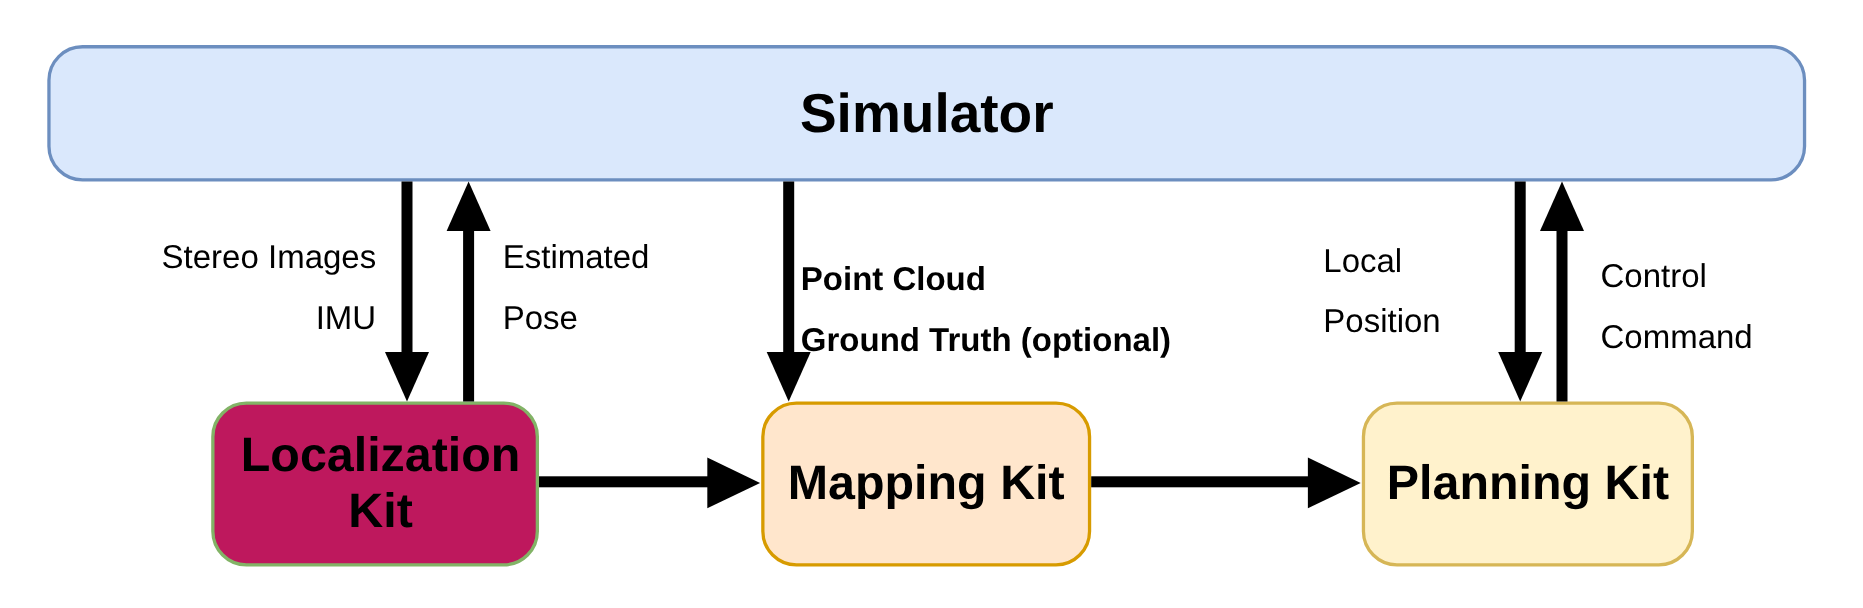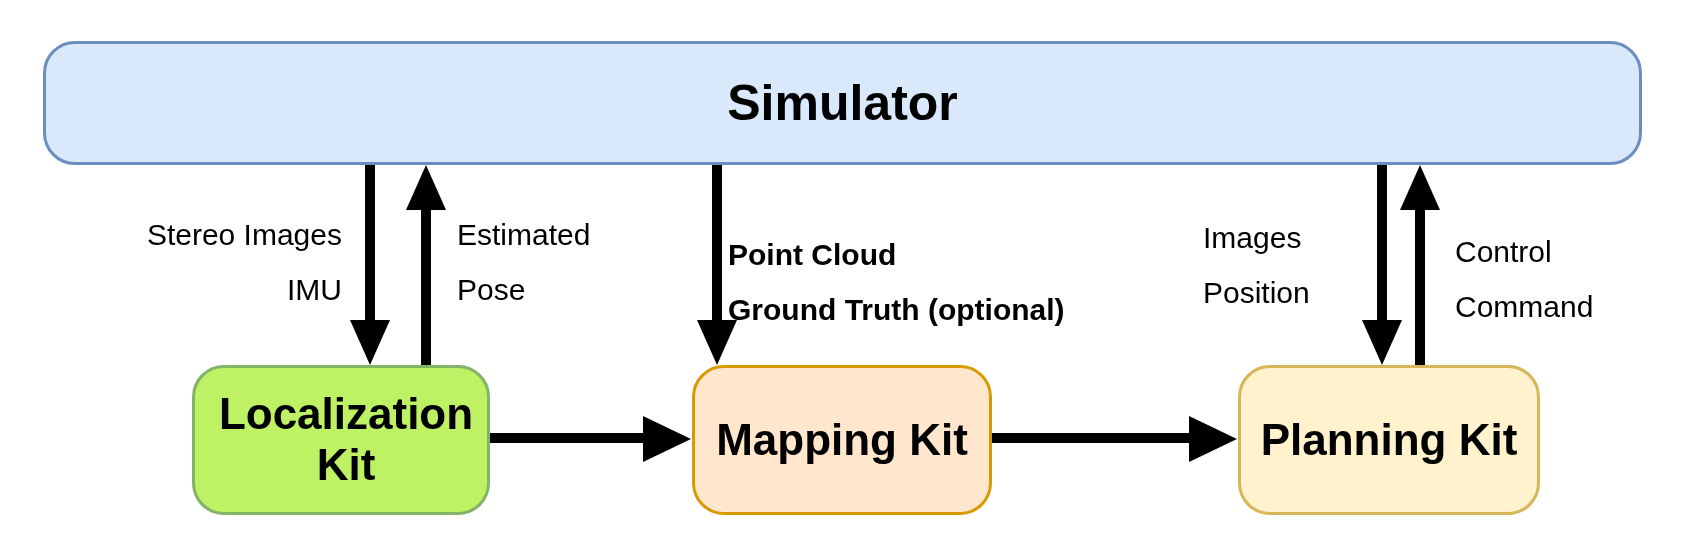--- a/index.html
+++ b/index.html
@@ -80,39 +80,39 @@
 </style>
 </head>
 <body>
 
 <div class="canvas">
 
   <div class="node node-simulator" style="background: rgb(218, 232, 252); border-color: rgb(108, 142, 191);">
     <span>Simulator</span>
   </div>
 
-  <div class="node node-kit node-localization" style="background: #bef264; border-color: rgb(130, 179, 102); padding-left: 28px;">
+  <div class="node node-kit node-localization" style="background: #be185d; border-color: rgb(130, 179, 102); padding-left: 28px;">
     <span>Localization Kit</span>
   </div>
 
   <div class="node node-kit node-mapping" style="background: rgb(255, 230, 204); border-color: rgb(215, 155, 0);">
     <span>Mapping Kit</span>
   </div>
 
   <div class="node node-kit node-planning" style="background: rgb(255, 242, 204); border-color: rgb(214, 182, 86);">
     <span>Planning Kit</span>
   </div>
 
   <div class="edge-label lbl-stereo">Stereo Images
 IMU</div>
   <div class="edge-label lbl-pose">Estimated
 Pose</div>
   <div class="edge-label lbl-cloud">Point Cloud
 Ground Truth (optional)</div>
-  <div class="edge-label lbl-local">Images
+  <div class="edge-label lbl-local">Local
 Position</div>
   <div class="edge-label lbl-control">Control
 Command</div>
 
   <div class="shaft-v a1-shaft"></div>
   <div class="head-down a1-head"></div>
 
   <div class="head-up a2-head"></div>
   <div class="shaft-v a2-shaft"></div>
 

